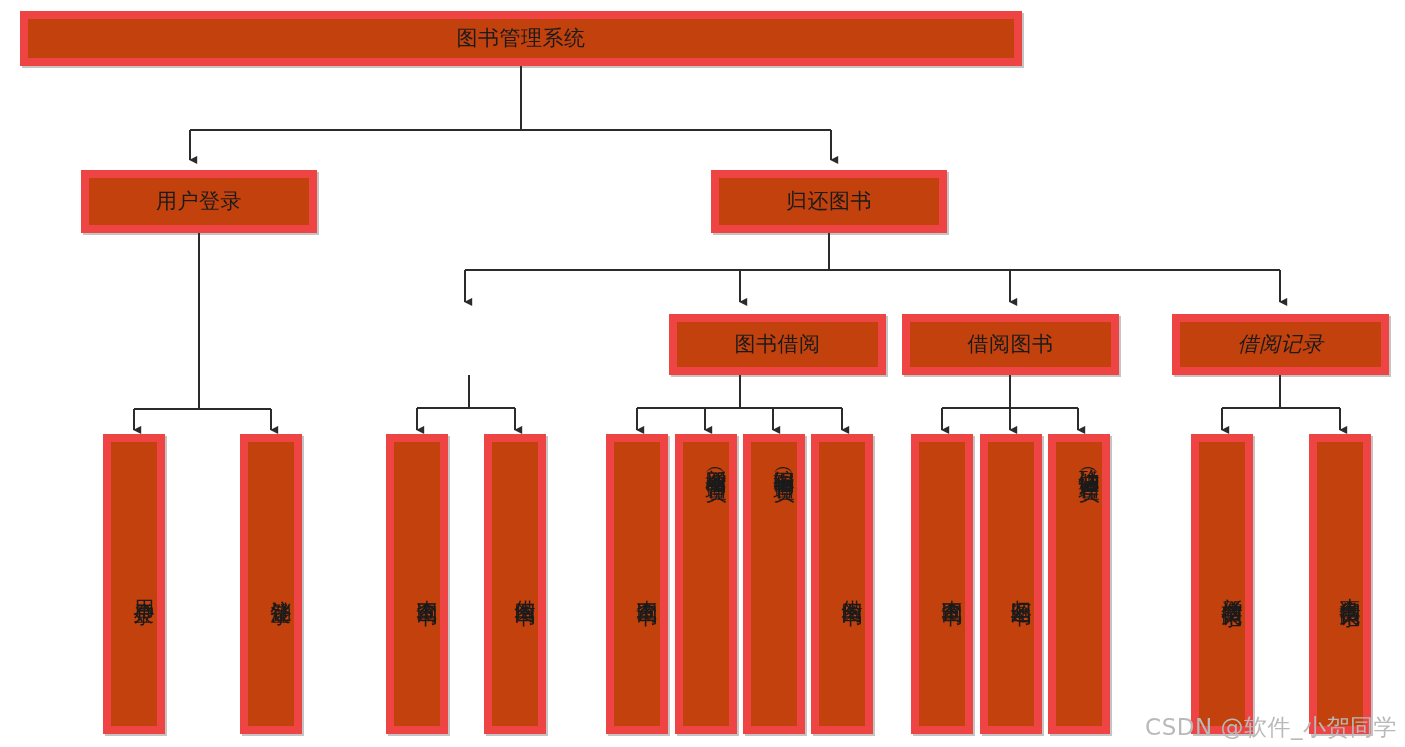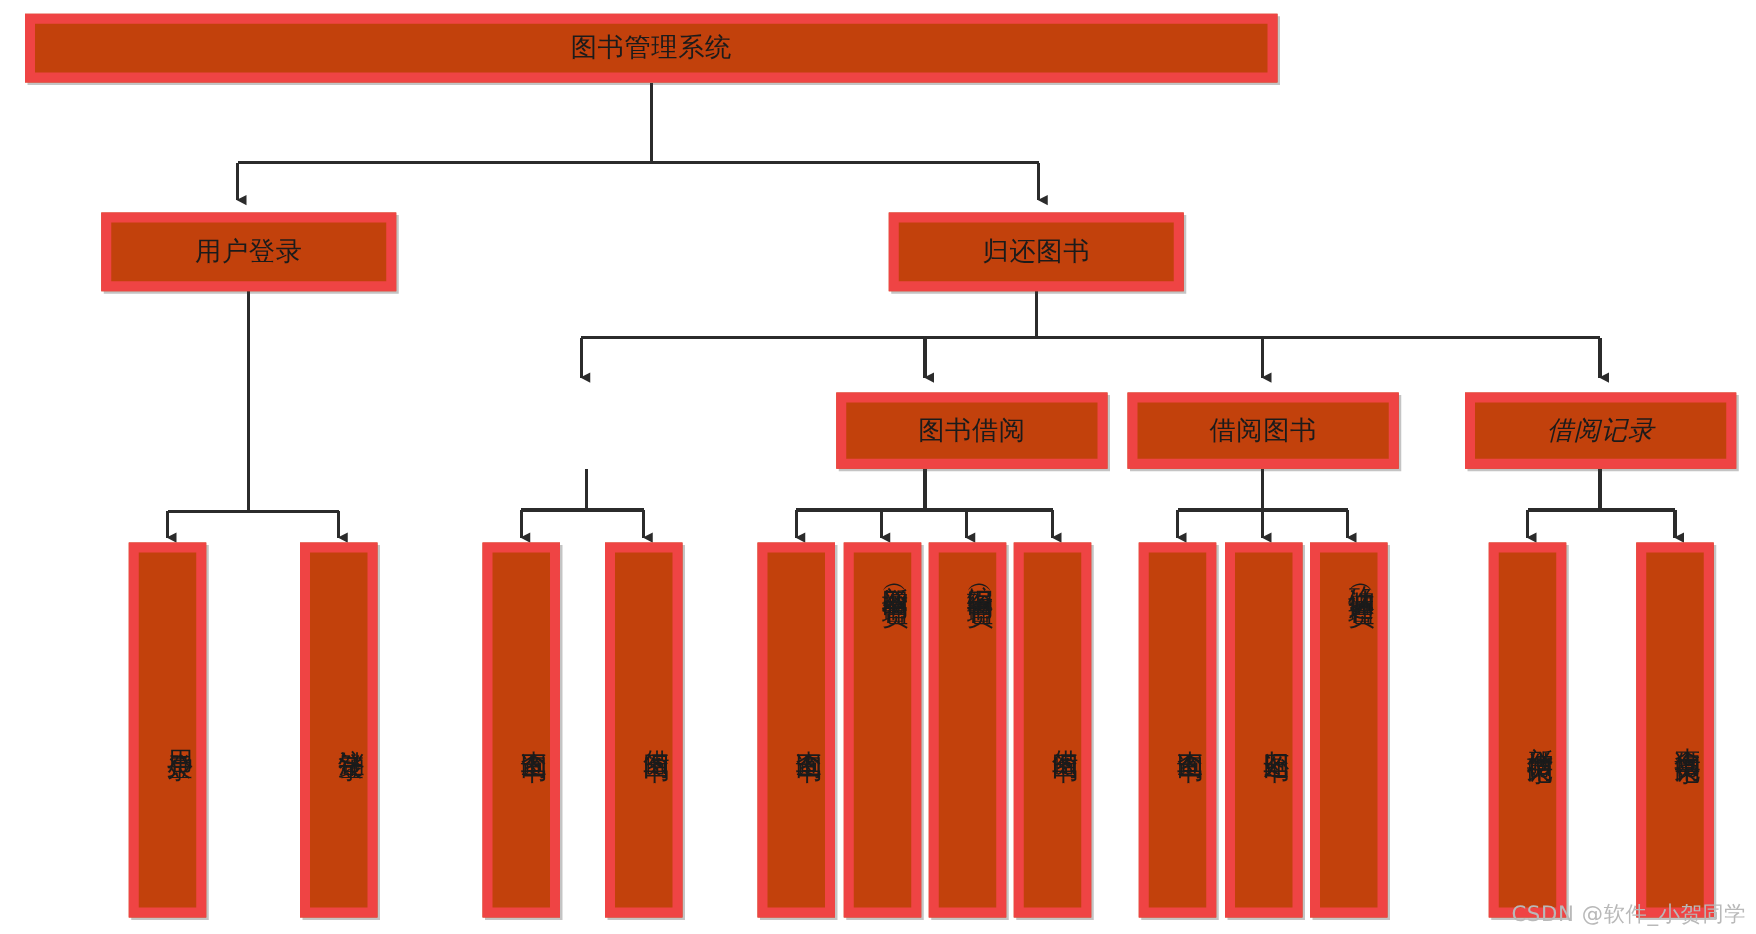--- a/index.html
+++ b/index.html
@@ -59,21 +59,21 @@
     justify-content: flex-start;
     padding-top: 10px;
   }
   .node-label {
     display: block;
   }
   #watermark {
     position: absolute;
     right: 8px;
     bottom: 4px;
-    font-size: 17px;
+    font-size: 23px;
     color: #b9b9b9;
     letter-spacing: 0.5px;
     user-select: none;
     white-space: nowrap;
     margin-left: 12px;
   }
 </style>
 </head>
 <body>
 

